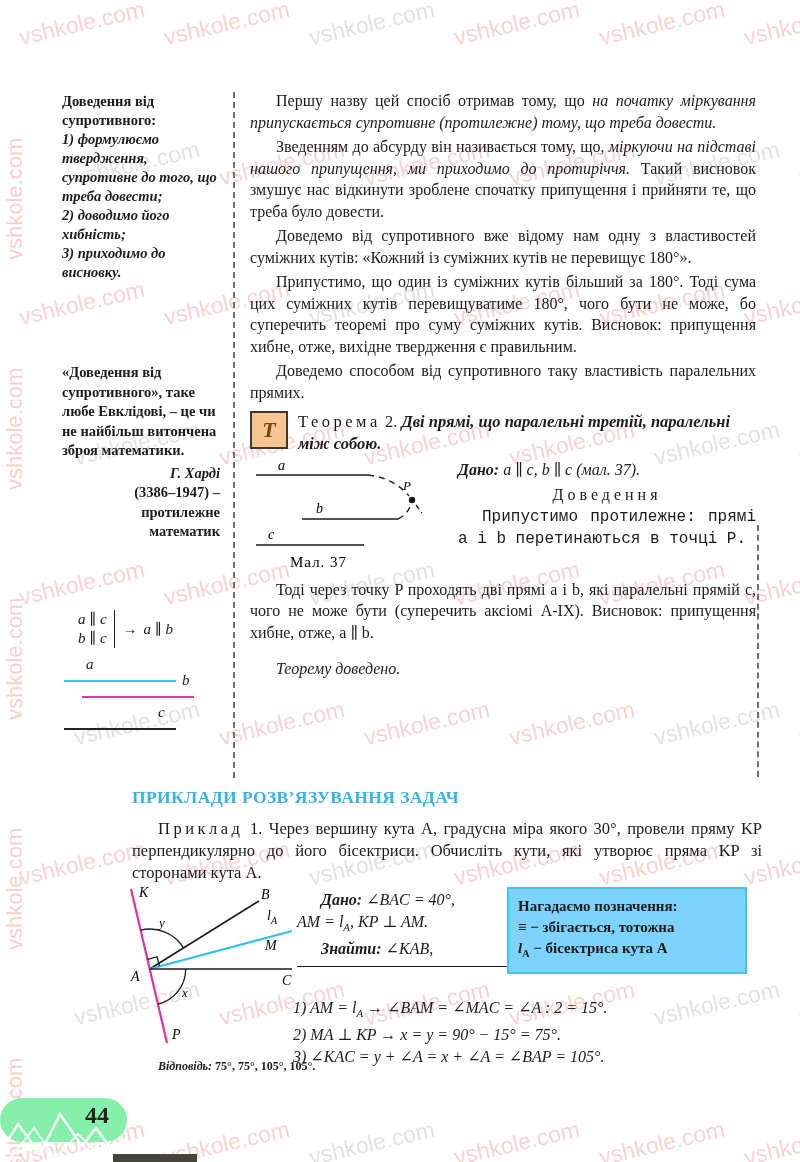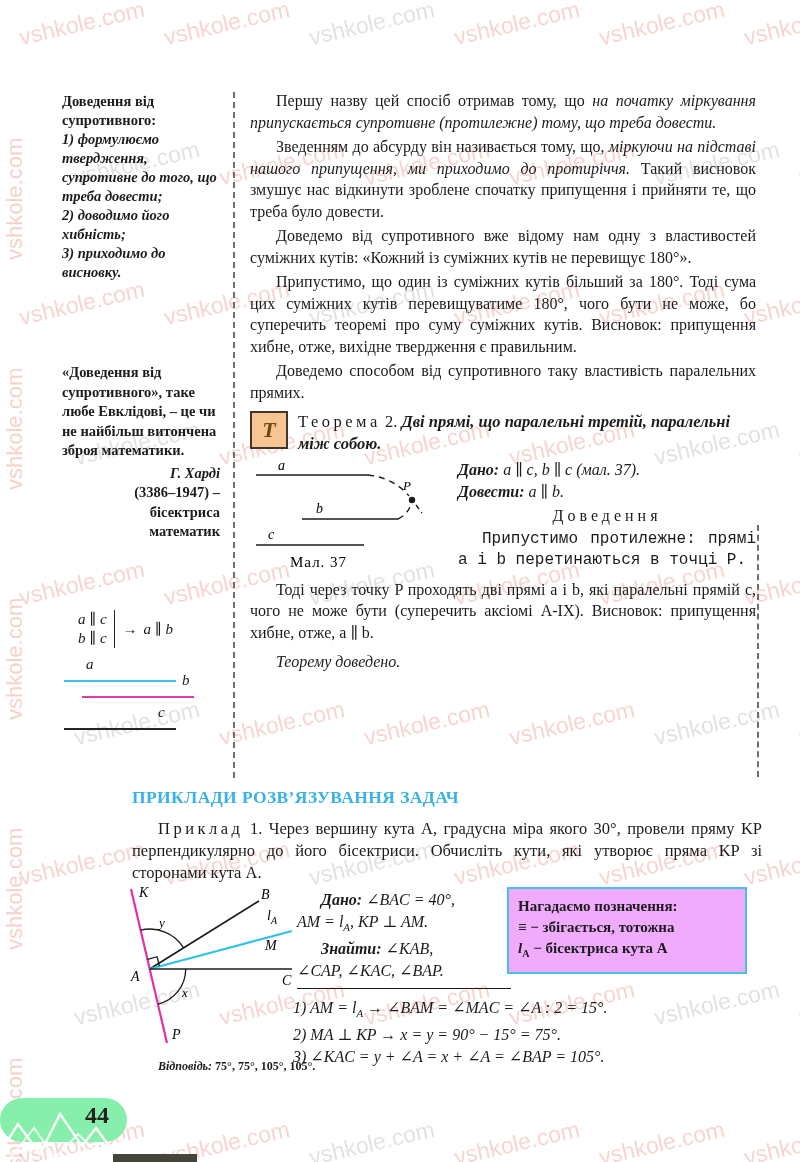--- a/index.html
+++ b/index.html
@@ -50,41 +50,41 @@
          display:flex;align-items:center;justify-content:center;font-style:italic;
          font-weight:bold;font-size:22px;color:#6d4a14;}
   .ttext{flex:1;font-size:16.5px;line-height:22px;}
   .lsp{letter-spacing:3.5px;}
 
   .figrow{display:flex;margin-top:2px;text-align:left;}
   .fig37{width:208px;flex:0 0 208px;}
   .givencol{flex:1;font-size:16px;line-height:21.5px;}
   .proofhead{text-align:center;letter-spacing:4px;margin:3px 0 2px 0;}
   .givencol p{margin:0;text-indent:24px;text-align:justify;font-family:Liberation Mono, monospace;}
-  .proof-done{font-style:italic;text-indent:26px;margin-top:8px;}
+  .proof-done{font-style:italic;text-indent:26px;margin-top:15px;}
 
   
   .ex-heading{position:absolute;left:132px;top:787px;font-size:17.5px;font-weight:bold;
               color:#39b2e6;letter-spacing:0.4px;}
   .ex-par{position:absolute;left:132px;top:818px;width:630px;font-size:16.5px;
           line-height:22px;text-align:justify;}
   .ex-par .first{text-indent:26px;}
 
   .ex-fig{position:absolute;left:106px;top:880px;}
 
   .dano{position:absolute;left:297px;top:889px;width:214px;font-size:16px;line-height:22px;
         font-style:italic;}
   .dano .ind{text-indent:24px;}
   .dano-rule{margin-top:6px;border-top:1.8px solid #1b1b1b;width:214px;}
 
   .solution{position:absolute;left:293px;top:997px;width:472px;font-size:16px;
             line-height:22px;font-style:italic;}
 
   .notebox{position:absolute;left:507px;top:887px;width:218px;border:2.2px solid #47c1e8;
-           background:#f0abfc;padding:7px 9px 8px 9px;font-size:15px;font-weight:bold;
+           background:#7dd3fc;padding:7px 9px 8px 9px;font-size:15px;font-weight:bold;
            line-height:21px;}
   .notebox .ind{padding-left:20px;}
 
   sub.sm{font-size:68%;vertical-align:-18%;}
 
   .answer{position:absolute;left:158px;top:1059px;font-size:12px;font-weight:bold;}
 
   
   .pagetab{position:absolute;left:0;top:1098px;width:127px;height:44px;background:#86efac;border-radius:24px;}
   .pagenum{position:absolute;right:18px;top:4px;font-size:24px;font-weight:bold;color:#23231c;}
@@ -168,21 +168,21 @@
       <div class="i">1) формулюємо твердження, супротивне до того, що треба довести;</div>
       <div class="i">2) доводимо його хибність;</div>
       <div class="i">3) приходимо до висновку.</div>
     </div>
 
     <div class="side-quote">
       <div>«Доведення від супротивного», таке любе Евклідові, – це чи не найбільш витончена зброя математики.</div>
       <div class="side-author">
         <div class="it">Г. Харді</div>
         <div>(3386–1947) –</div>
-        <div>бісектриса</div>
+        <div>протилежне</div>
         <div>математик</div>
       </div>
     </div>
 
     <div class="side-diagram">
       <div class="frm">
         <div class="frm-col">
           <div>a ∥ c</div>
           <div>b ∥ c</div>
         </div>
@@ -227,21 +227,20 @@
             <text x="66" y="54" font-size="14" font-style="italic">b</text>
             <line x1="52" y1="60" x2="148" y2="60" stroke="#1b1b1b" stroke-width="1.6"></line>
             <path d="M148,60 C156,56 160,50 161,44" stroke="#1b1b1b" stroke-width="1.4" fill="none" stroke-dasharray="6,5"></path>
             <text x="18" y="80" font-size="14" font-style="italic">c</text>
             <line x1="6" y1="86" x2="114" y2="86" stroke="#1b1b1b" stroke-width="1.6"></line>
             <text x="40" y="108" font-size="15" letter-spacing="1">Мал. 37</text>
           </svg>
         </div>
         <div class="givencol">
           <div><span class="bi">Дано:</span><span class="it"> a ∥ c, b ∥ c (мал. 37).</span></div>
-          <div><span class="bi">Довести:</span><span class="it"> a ∥ b.</span></div>
           <div class="proofhead">Доведення</div>
           <p>Припустимо протилежне: прямі a і b перетинаються в точці P.</p>
         </div>
       </div>
 
       <p>Тоді через точку P проходять дві прямі a і b, які паралельні прямій c, чого не може бути (суперечить аксіомі А-ІХ). Висновок: припущення хибне, отже, a ∥ b.</p>
       <div class="proof-done">Теорему доведено.</div>
     </div>
 
     <div class="ex-heading">ПРИКЛАДИ РОЗВ’ЯЗУВАННЯ ЗАДАЧ</div>
@@ -271,21 +270,20 @@
         <text x="66" y="159" font-size="14" font-style="italic">P</text>
         <text x="53" y="47" font-size="13" font-style="italic">y</text>
         <text x="76" y="117" font-size="13" font-style="italic">x</text>
       </svg>
     </div>
 
     <div class="dano">
       <div class="ind"><span class="bi">Дано:</span><span> ∠BAC = 40°,</span></div>
       <div><span>AM = l</span><sub class="sm">A</sub><span>, KP ⊥ AM.</span></div>
       <div class="ind"><span class="bi">Знайти:</span><span> ∠KAB,</span></div>
-      <div>∠CAP, ∠KAC, ∠BAP.</div>
       <div class="dano-rule"></div>
     </div>
 
     <div class="solution">
       <div><span>1) AM = l</span><sub class="sm">A</sub><span> → ∠BAM = ∠MAC = ∠A : 2 = 15°.</span></div>
       <div>2) MA ⊥ KP → x = y = 90° − 15° = 75°.</div>
       <div>3) ∠KAC = y + ∠A = x + ∠A = ∠BAP = 105°.</div>
     </div>
 
     <div class="notebox">

